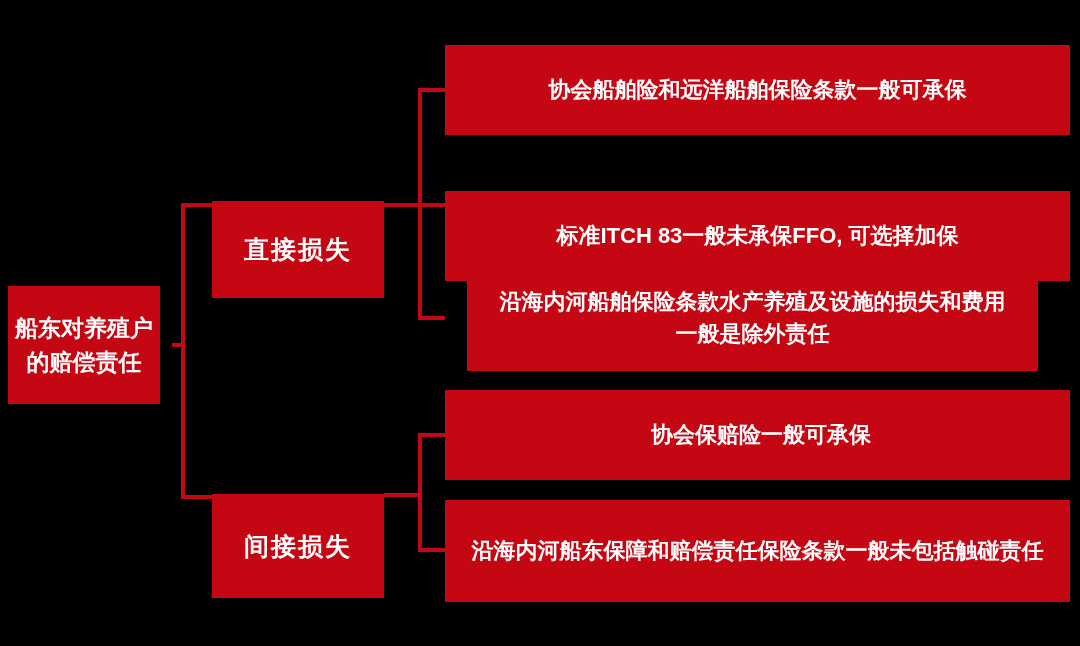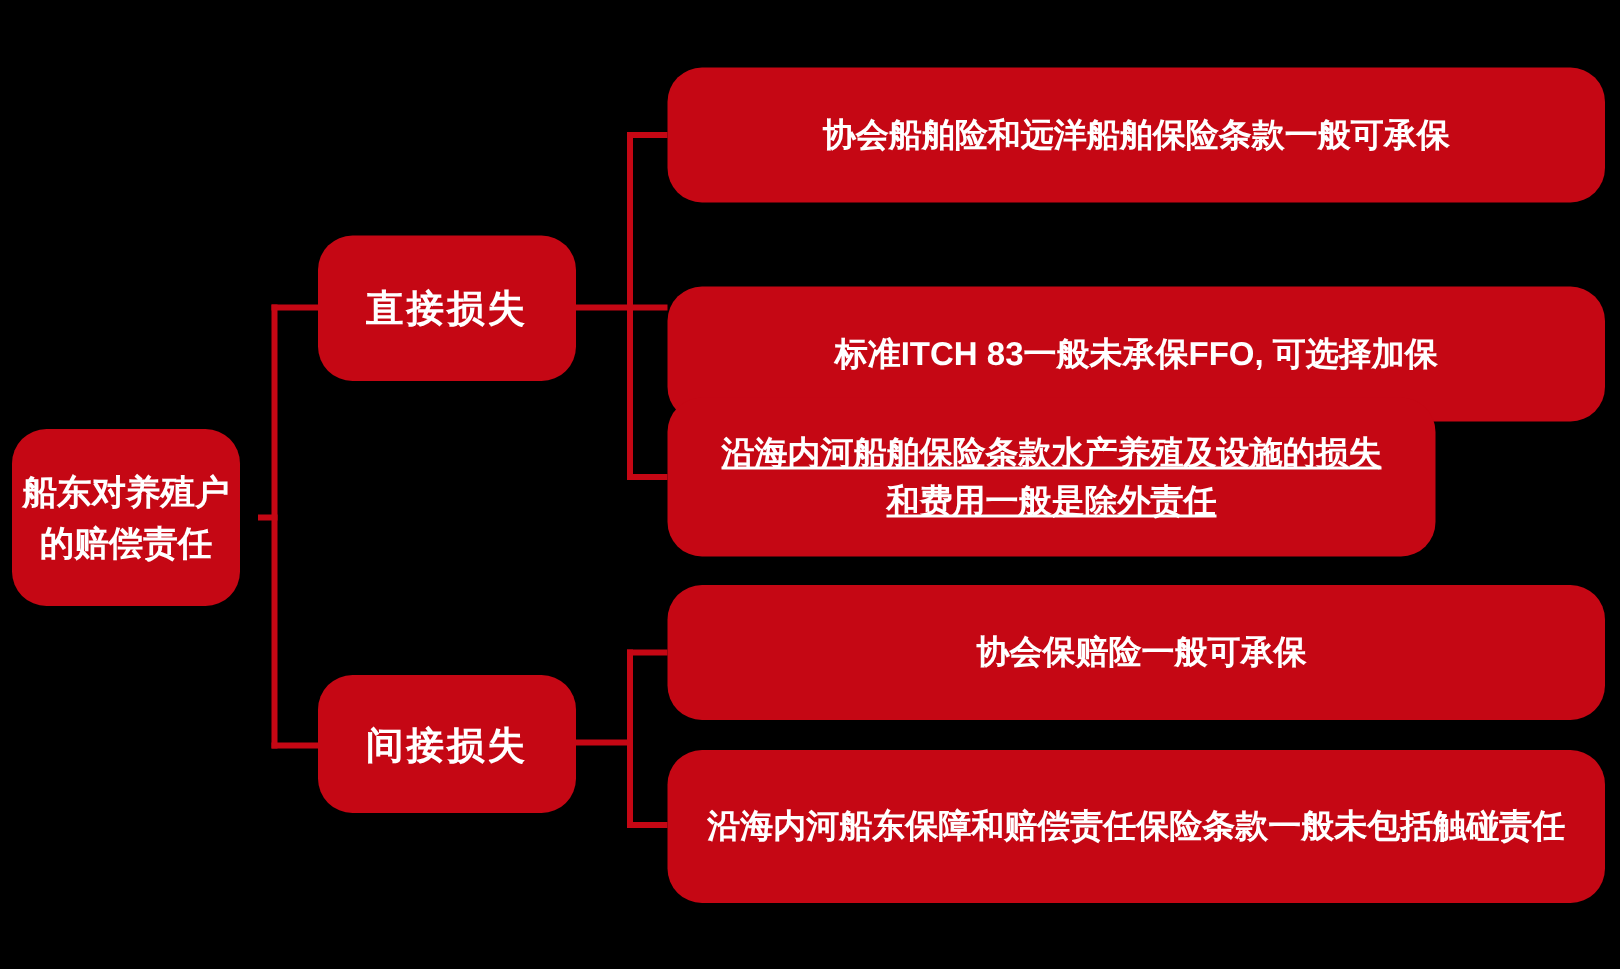--- a/index.html
+++ b/index.html
@@ -20,30 +20,30 @@
   .node{
     position:absolute;
     background:var(--fill);
     color:var(--text);
     display:flex;
     align-items:center;
     justify-content:center;
     text-align:center;
     font-weight:bold;
     box-sizing:border-box;
-    border-radius:23px;
   }
   .root{
     white-space:pre-line;
     font-size:23px;
     line-height:1.5;
   }
   .branch{
     font-size:25px;
     letter-spacing:2px;
+    margin-top:44px;
   }
   .leaf{
     font-size:22px;
     line-height:1.45;
     padding:0 26px;
   }
   .line{
     position:absolute;
     background:var(--line);
   }
@@ -66,25 +66,25 @@
   <div class="line" style="left:384px;top:493px;width:36px;height:4px;"></div>
   <div class="line" style="left:418px;top:433px;width:4px;height:119px;"></div>
   <div class="line" style="left:418px;top:433px;width:27px;height:4px;"></div>
   <div class="line" style="left:418px;top:548px;width:27px;height:4px;"></div>
 
   <div class="node root" style="left:8px;top:286px;width:152px;height:118px;">船东对养殖户
 的赔偿责任</div>
 
   <div class="node branch" style="left:212px;top:157px;width:172px;height:97px;">直接损失</div>
 
-  <div class="node branch" style="left:212px;top:450px;width:172px;height:92px;">间接损失</div>
+  <div class="node branch" style="left:212px;top:450px;width:172px;height:104px;">间接损失</div>
 
   <div class="node leaf" style="left:445px;top:45px;width:625px;height:90px;">协会船舶险和远洋船舶保险条款一般可承保</div>
 
   <div class="node leaf" style="left:445px;top:155px;width:625px;height:90px;margin-top:36px;">标准ITCH 83一般未承保FFO, 可选择加保</div>
 
-  <div class="node leaf" style="left:445px;top:265px;width:512px;height:106px;text-decoration:underline;">沿海内河船舶保险条款水产养殖及设施的损失和费用一般是除外责任</div>
+  <div class="node leaf" style="left:467px;top:265px;width:571px;height:106px;">沿海内河船舶保险条款水产养殖及设施的损失和费用一般是除外责任</div>
 
   <div class="node leaf" style="left:445px;top:390px;width:625px;height:90px;padding-left:33px;">协会保赔险一般可承保</div>
 
   <div class="node leaf" style="left:445px;top:500px;width:625px;height:102px;">沿海内河船东保障和赔偿责任保险条款一般未包括触碰责任</div>
 
 </div>
 
 </body></html>

